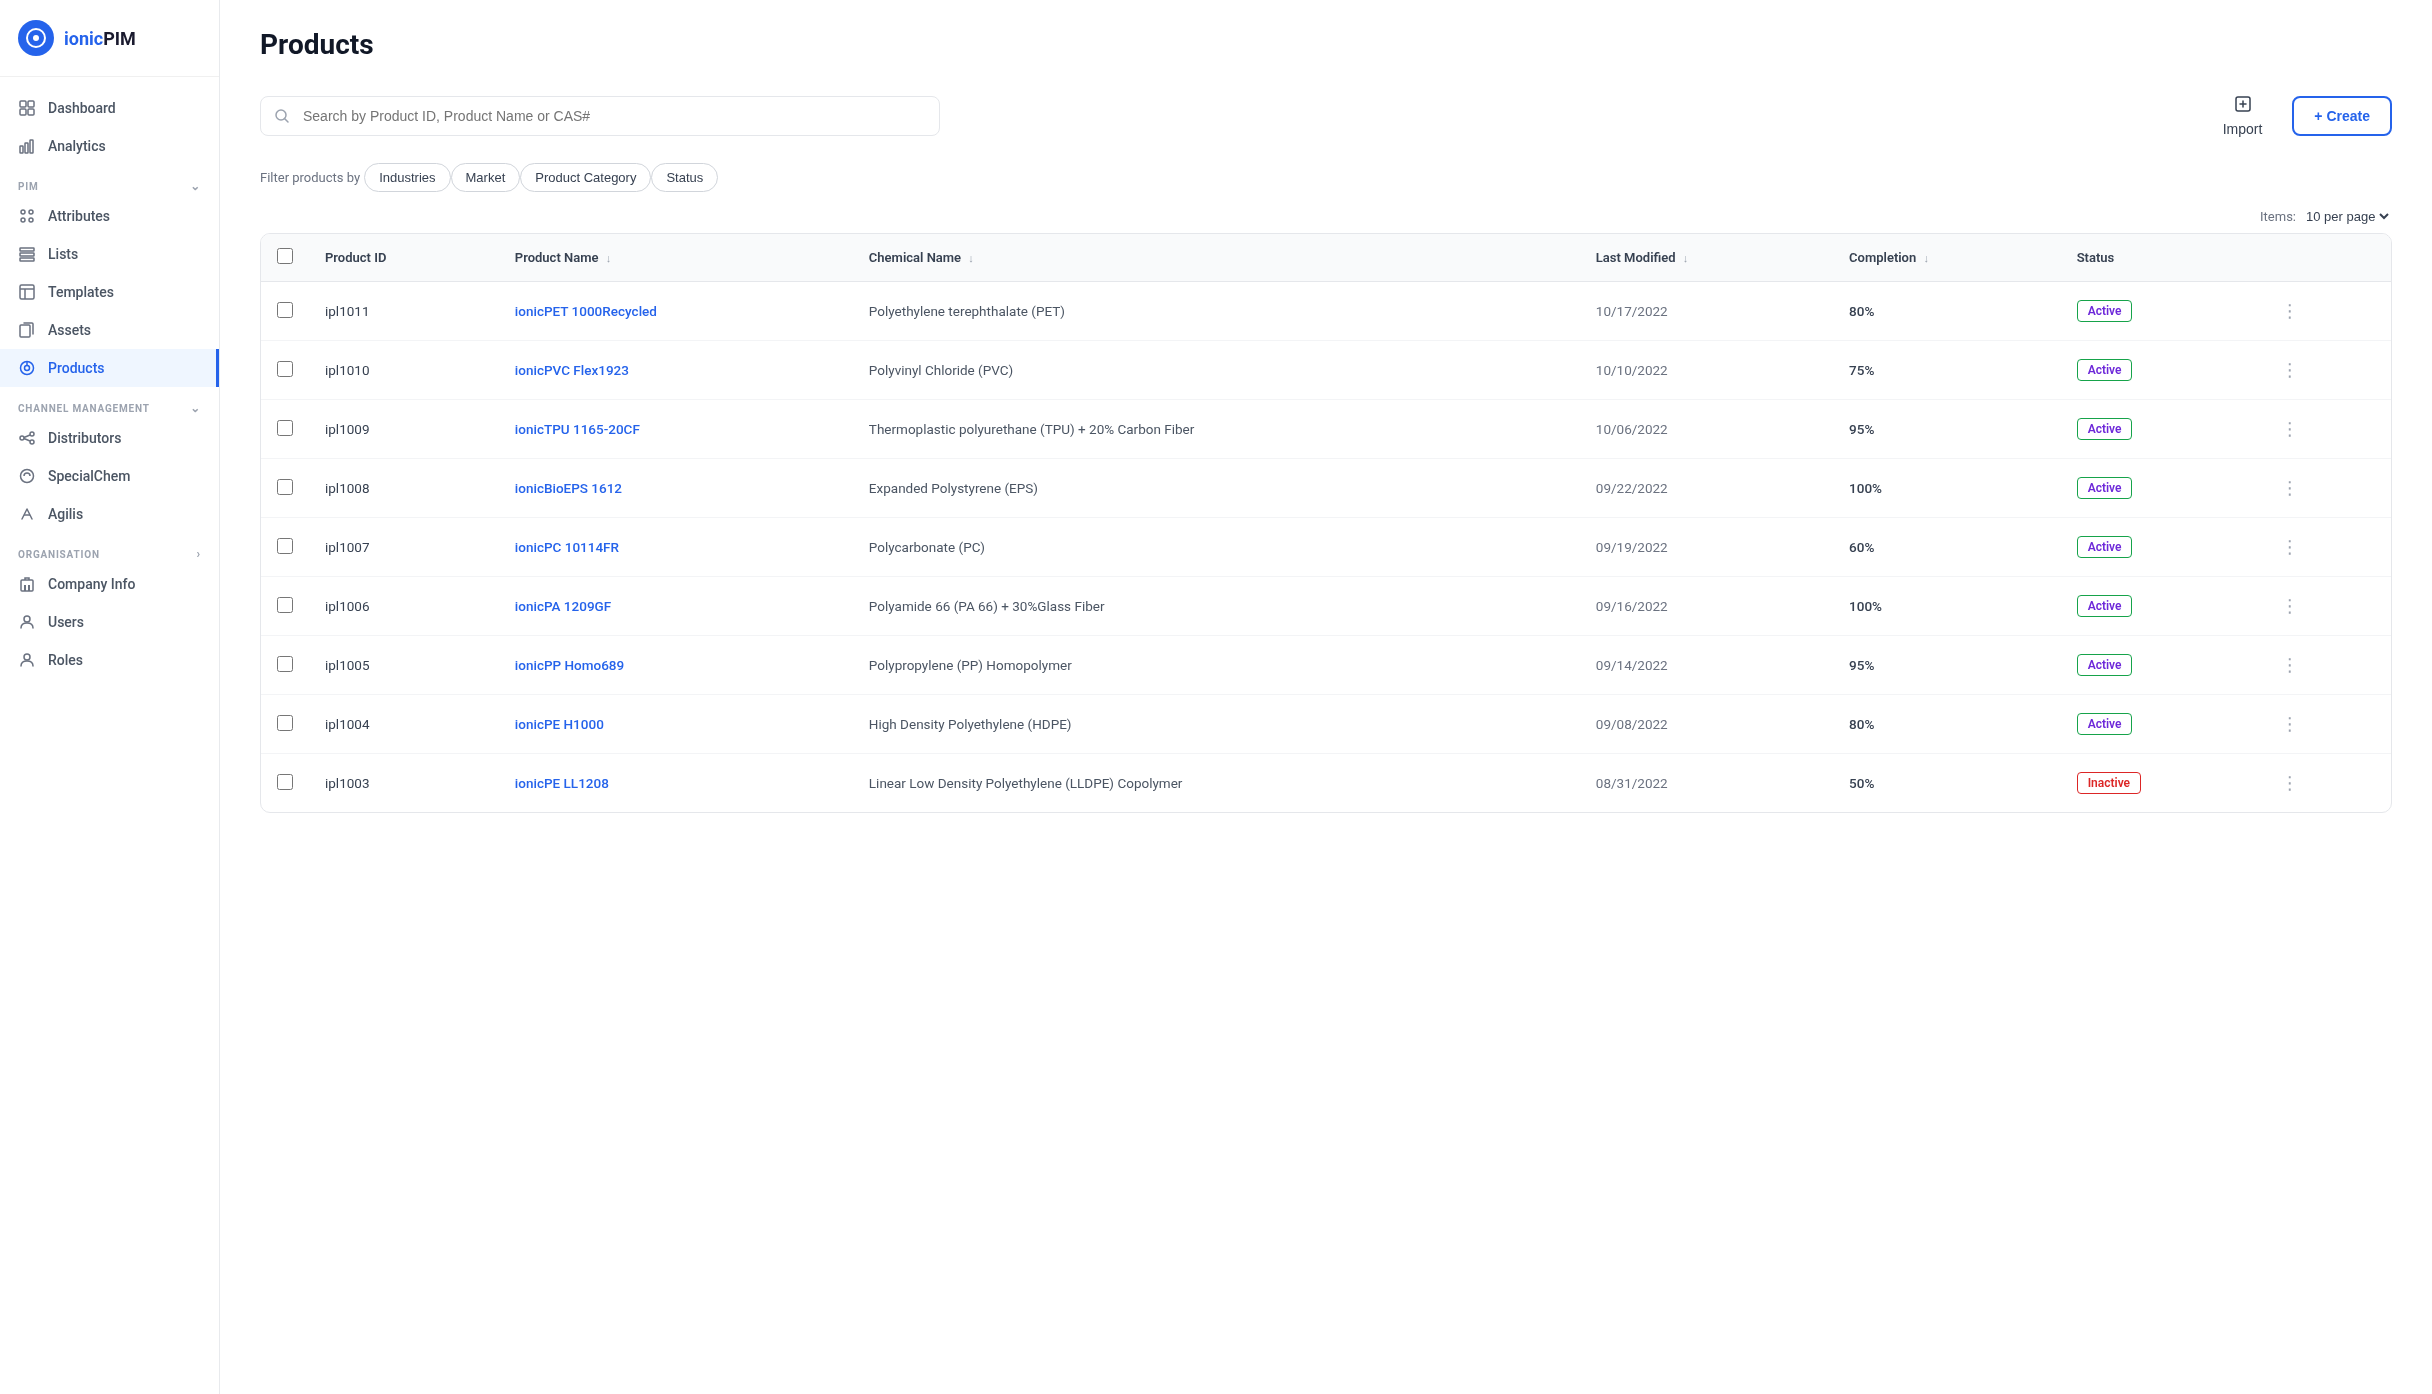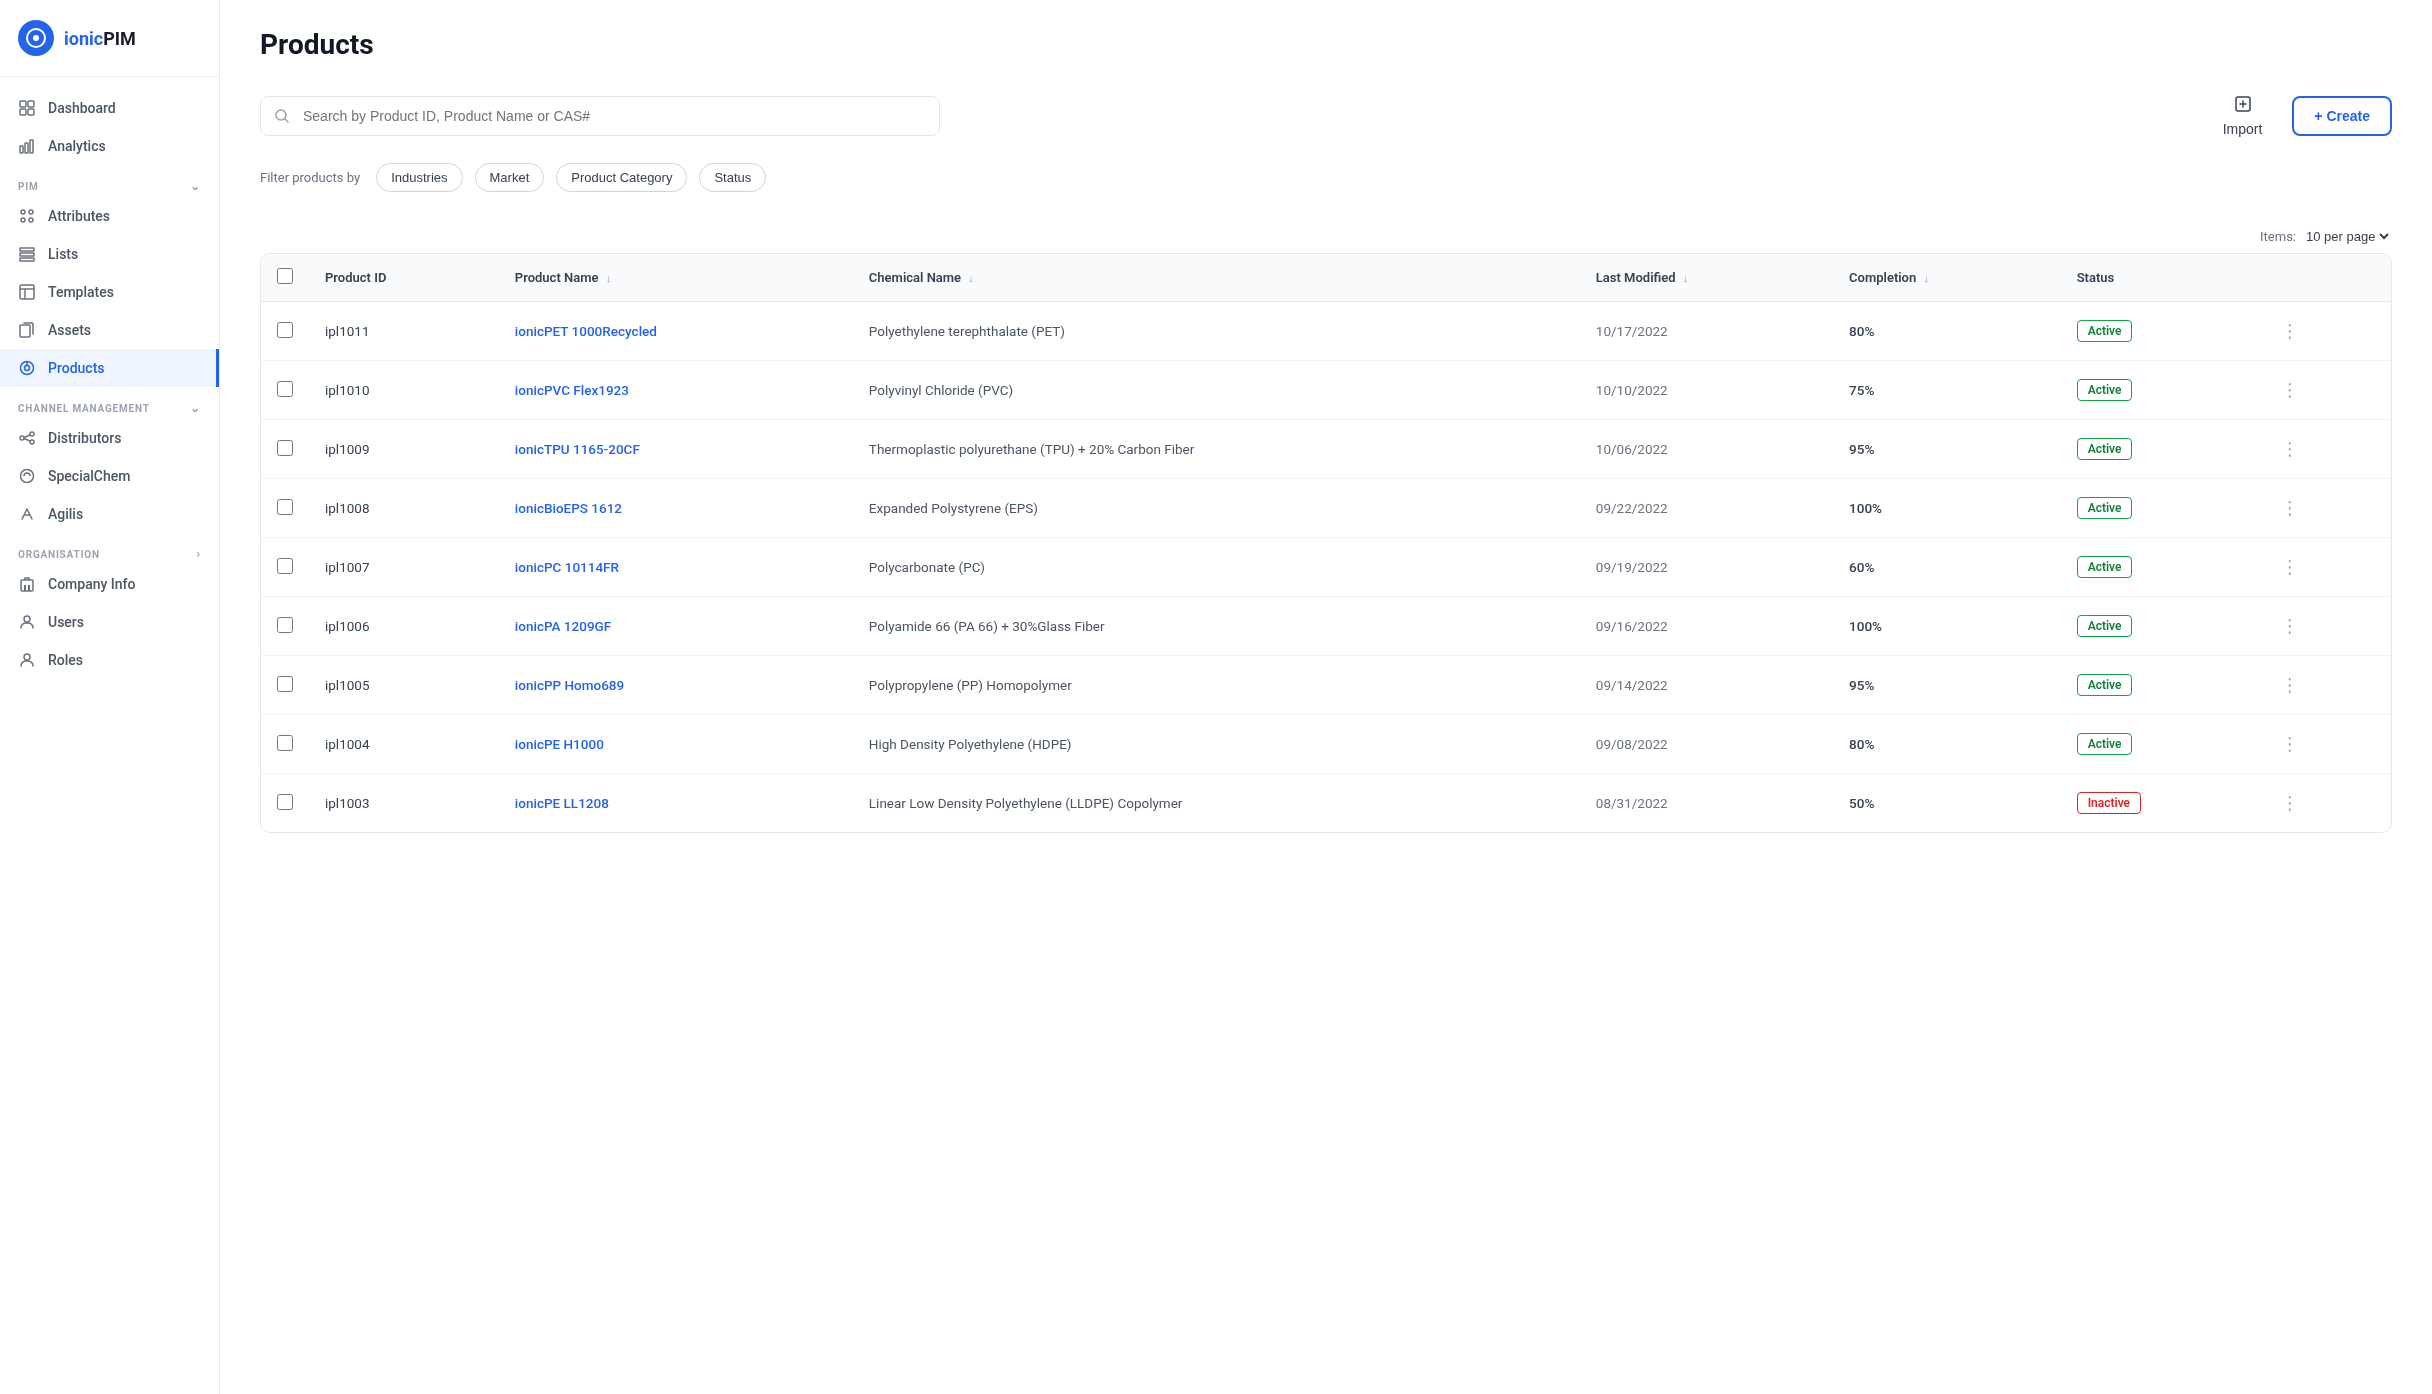--- a/index.html
+++ b/index.html
@@ -144,22 +144,22 @@
       font-size: 14px;
       font-weight: 600;
       cursor: pointer;
       border-radius: 8px;
     }
 
     
     .filters-row {
       display: flex;
       align-items: center;
-      gap: 12px;
-      margin-bottom: 36px;
+      gap: 0;
+      margin-bottom: 16px;
       flex-wrap: wrap;
     }
     .filter-label { font-size: 13px; color: #6b7280; margin-right: 4px; }
     .filter-btn {
       padding: 6px 14px;
       border: 1.5px solid #d1d5db;
       border-radius: 20px;
       background: #fff;
       font-size: 13px;
       color: #374151;
@@ -222,21 +222,21 @@
     .completion { color: #374151; font-weight: 500; }
 
     .badge {
       display: inline-block;
       padding: 3px 10px;
       border-radius: 4px;
       font-size: 12px;
       font-weight: 600;
       border: 1.5px solid;
     }
-    .badge-active { color: #15803d; border-color: #16a34a; background: transparent; }
+    .badge-active { color: #6d28d9; border-color: #16a34a; background: transparent; }
     .badge-inactive { color: #dc2626; border-color: #dc2626; background: transparent; }
 
     .more-btn {
       background: none;
       border: none;
       cursor: pointer;
       color: #9ca3af;
       font-size: 18px;
       padding: 4px 8px;
       border-radius: 4px;

